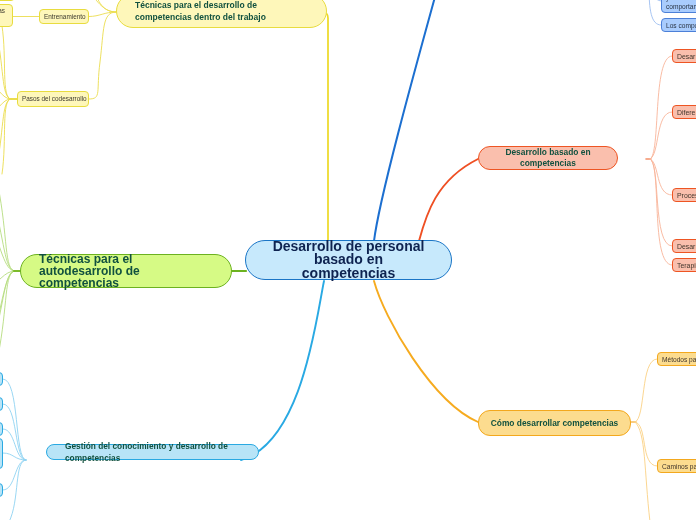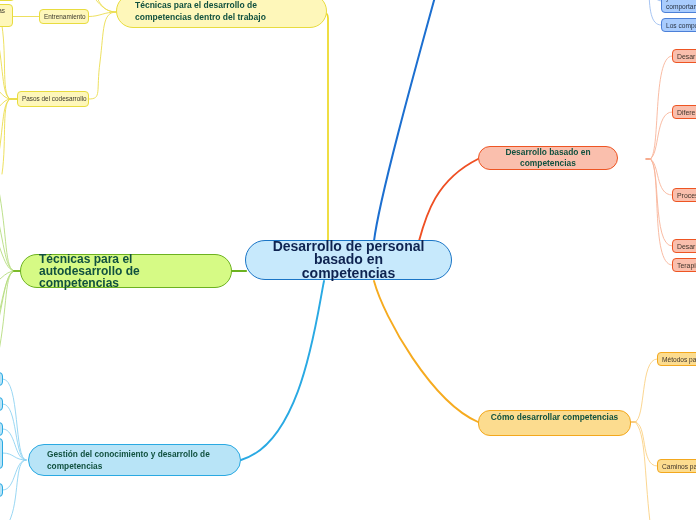--- a/index.html
+++ b/index.html
@@ -16,29 +16,29 @@
   #n-center{left:245px;top:240px;width:207px;height:40px;border-width:1.6px;border-radius:20px;
     background:#c7e9fc;border-color:#1a75c6;color:#0e2350;font-size:14px;font-weight:bold;
     line-height:13.5px;text-align:center;padding:0 14px;}
 
   #n-metodos{left:116px;top:-6px;width:211px;height:34px;border-width:1.4px;border-radius:17px;
     background:#fef7ba;border-color:#e8dc3f;color:#11513f;font-size:8.5px;font-weight:bold;
     line-height:12px;padding:0 18px;}
   #n-tecnicas{left:20px;top:254px;width:212px;height:34px;border-width:1.4px;border-radius:17px;
     background:#d6fa85;border-color:#6cb220;color:#11513f;font-size:12px;font-weight:bold;
     line-height:12px;padding:0 18px;}
-  #n-gestion{left:28px;top:444px;width:213px;height:32px;border-width:1.4px;border-radius:17px;
+  #n-gestion{left:46px;top:444px;width:213px;height:16px;border-width:1.4px;border-radius:17px;
     background:#b8e4f7;border-color:#2aa9e2;color:#11513f;font-size:8.3px;font-weight:bold;
     line-height:12px;padding:0 18px;}
   #n-desbasado{left:478px;top:146px;width:140px;height:24px;border-width:1.4px;border-radius:12px;
     background:#fabfad;border-color:#ee5523;color:#11513f;font-size:8.4px;font-weight:bold;
     line-height:11px;text-align:center;padding:0 8px;}
   #n-como{left:478px;top:410px;width:153px;height:24px;border-width:1.4px;border-radius:12px;
     background:#fcdc8f;border-color:#f3a81e;color:#11513f;font-size:8.4px;font-weight:bold;
-    line-height:11px;text-align:center;padding:12px 8px;align-items:flex-end;}
+    line-height:11px;text-align:center;padding:12px 8px;}
 
   .leaf{border-width:1.1px;border-radius:4px;font-weight:normal;padding:0 4px;}
   .leaf-y{background:#fef7ba;border-color:#e8dc3f;color:#3d3a2e;font-size:6.4px;line-height:8px;}
   #leaf-layer [data-name="node-partial-left-top"]{padding-right:7px;text-align:right;align-items:flex-start;padding-top:2px;}
   #leaf-layer [data-name="node-partial-left-top"] .lbl{white-space:pre-line;}
   .leaf-b{background:#a9ccfd;border-color:#4c80d8;color:#2a3546;font-size:6.6px;line-height:9px;}
   .leaf-s{background:#fabfad;border-color:#ee5523;color:#40352c;font-size:6.9px;line-height:9px;}
   .leaf-a{background:#fcdc8f;border-color:#f3a81e;color:#40352c;font-size:6.6px;line-height:9px;}
   .leaf-c{background:#b8e4f7;border-color:#2aa9e2;color:#2a3546;font-size:6.6px;line-height:9px;}
 </style>

